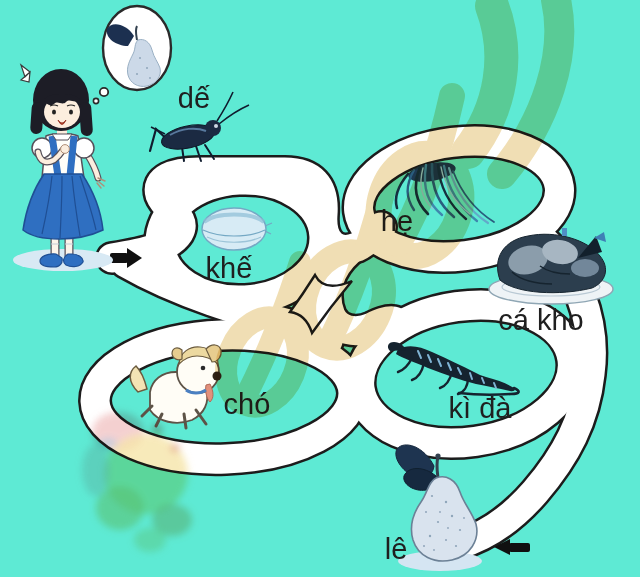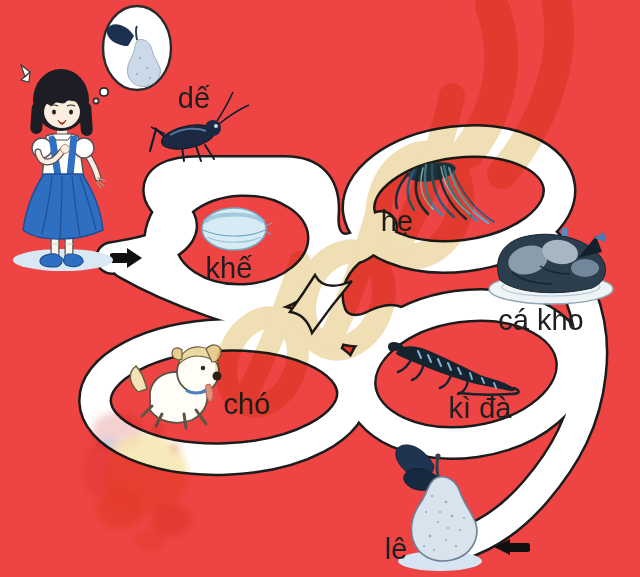--- a/index.html
+++ b/index.html
@@ -1,16 +1,16 @@
 <!DOCTYPE html>
 <html><head>
 <meta charset="utf-8">
 <style>
   html,body{margin:0;padding:0;background:#ffffff;}
-  .stage{position:relative;width:640px;height:577px;background:#ef4444;overflow:hidden;
+  .stage{position:relative;width:640px;height:577px;background:#5eead4;overflow:hidden;
          font-family:"Liberation Sans",sans-serif;text-decoration:underline;}
   svg{display:block;}
   .mzb{stroke:#1c1c1c;stroke-width:34;fill:none;stroke-linecap:round;stroke-linejoin:round;}
   .mzw{stroke:#ffffff;stroke-width:29;fill:none;stroke-linecap:round;stroke-linejoin:round;}
   .lbl{font-family:"Liberation Sans",sans-serif;font-size:29px;fill:#1f1f1f;text-anchor:middle;}
   .wm{mix-blend-mode:multiply;}
 </style>
 </head>
 <body>
 

